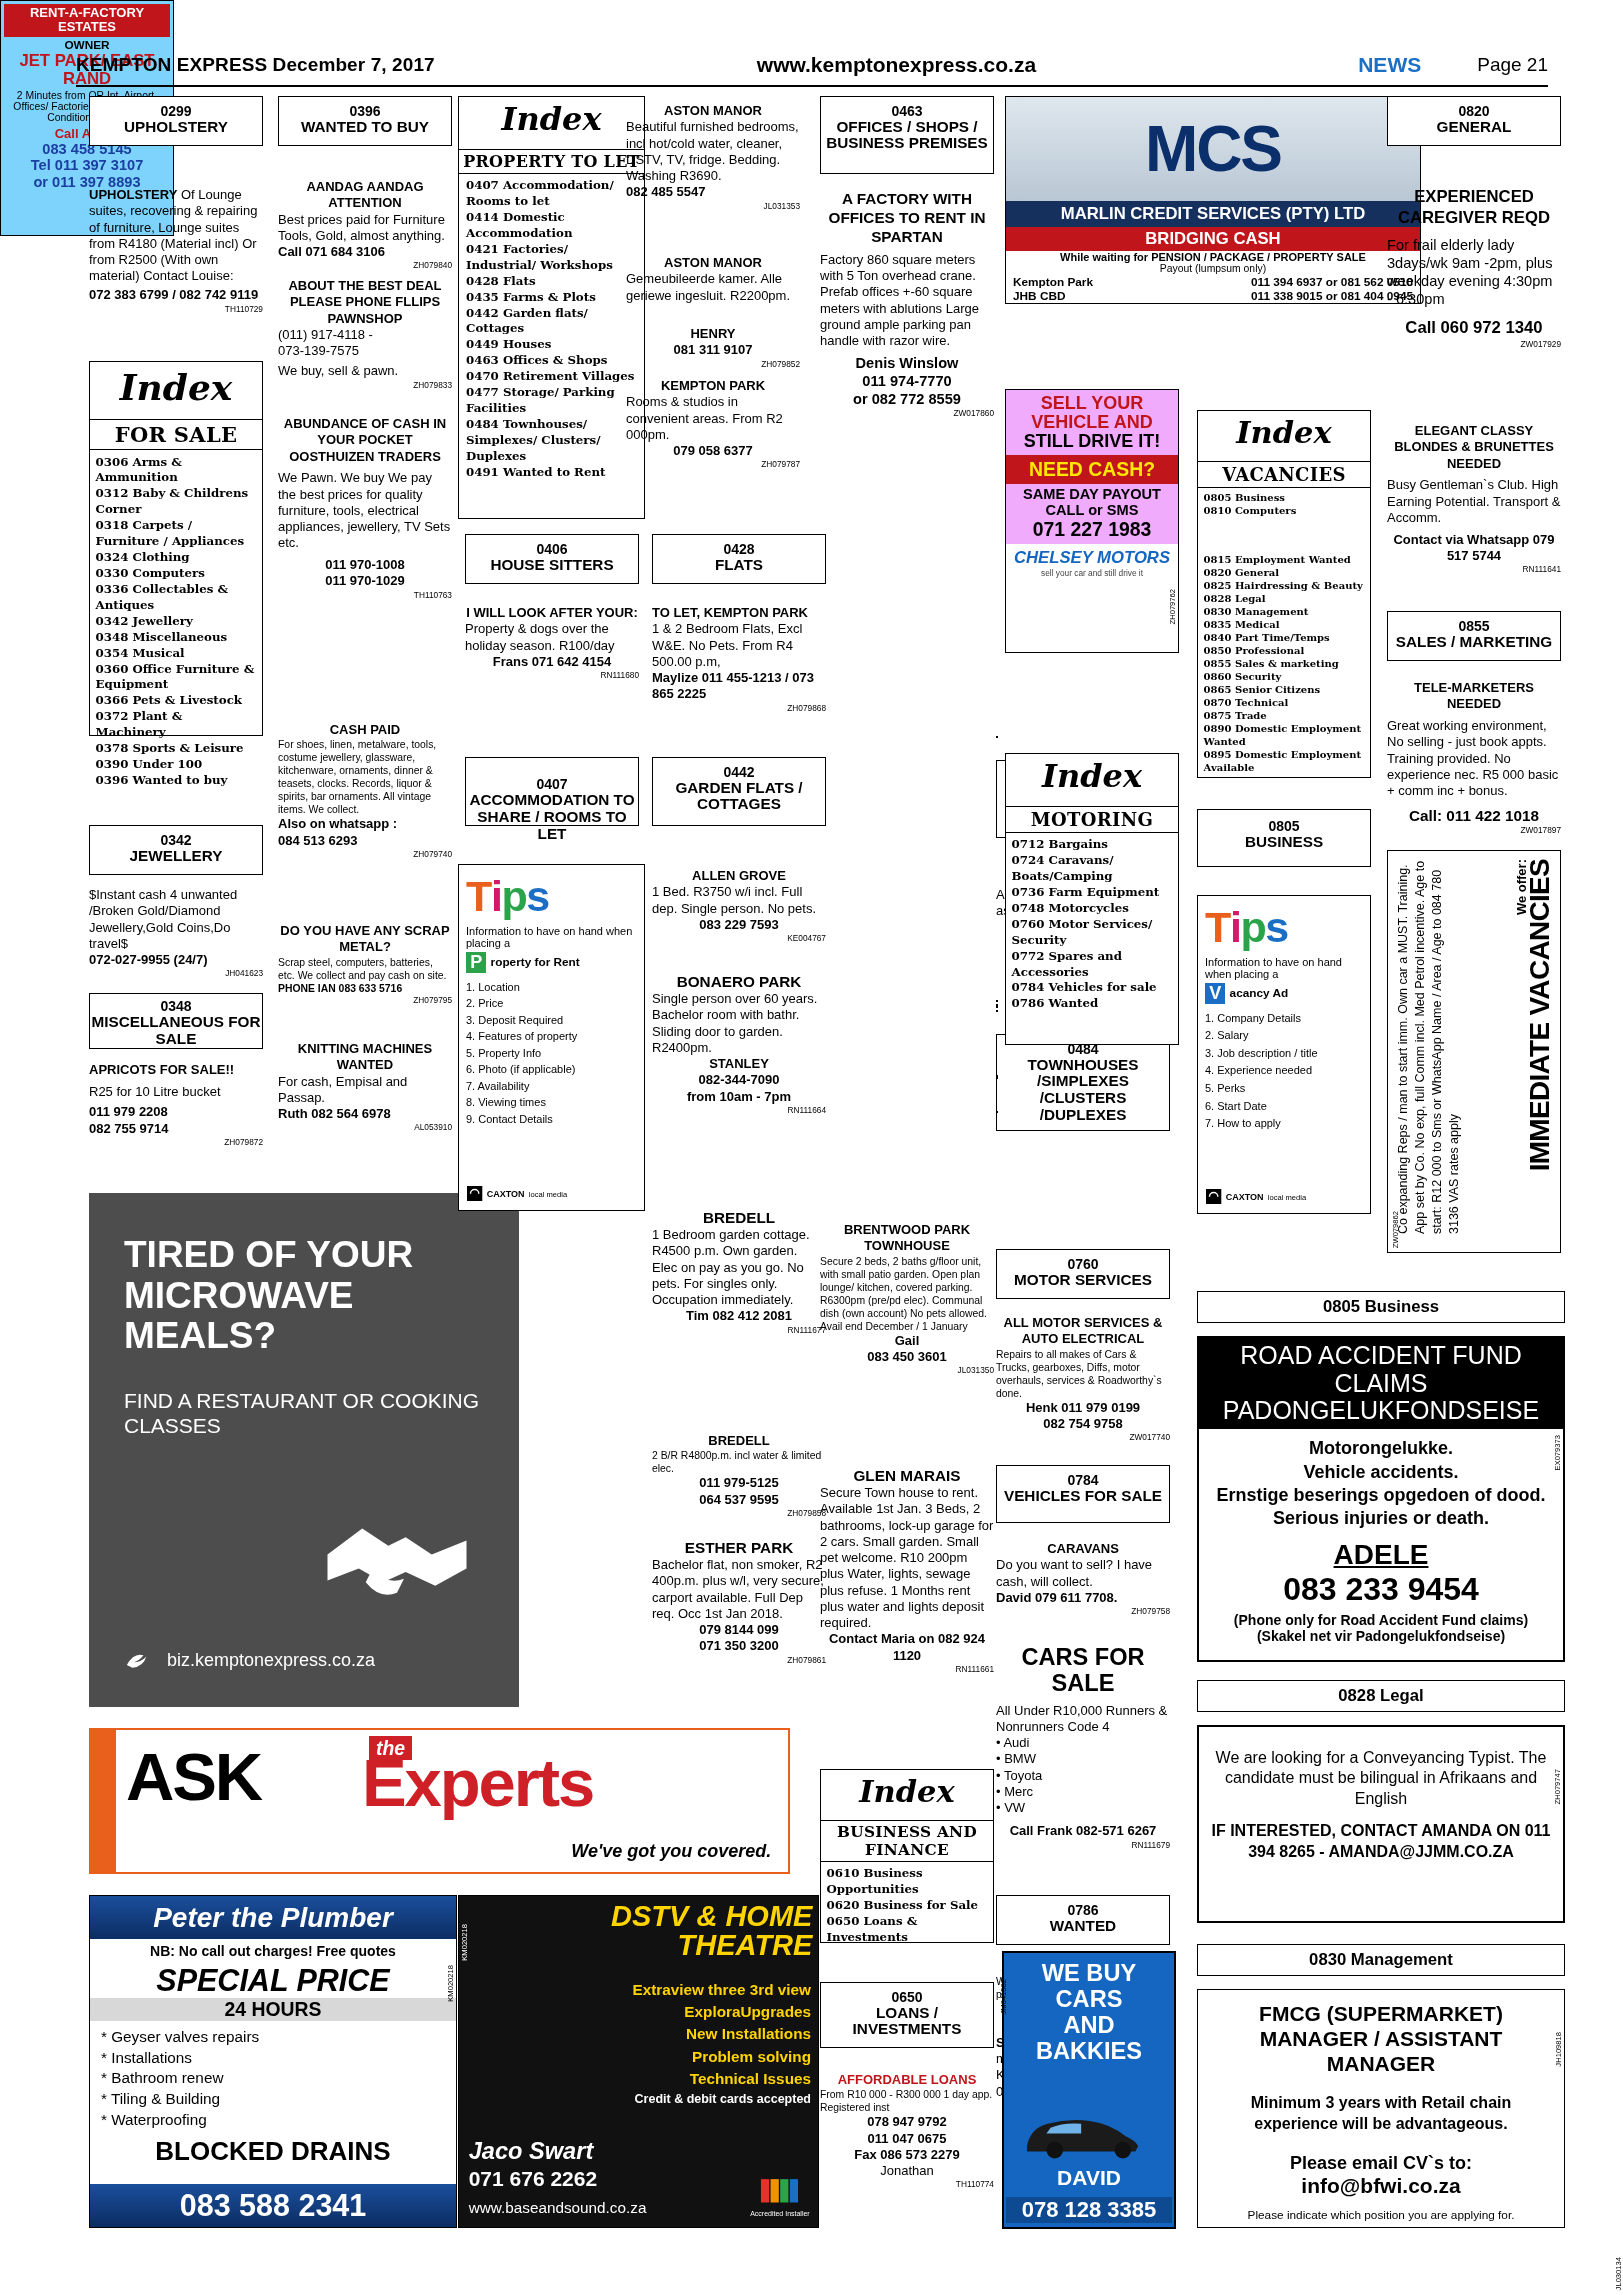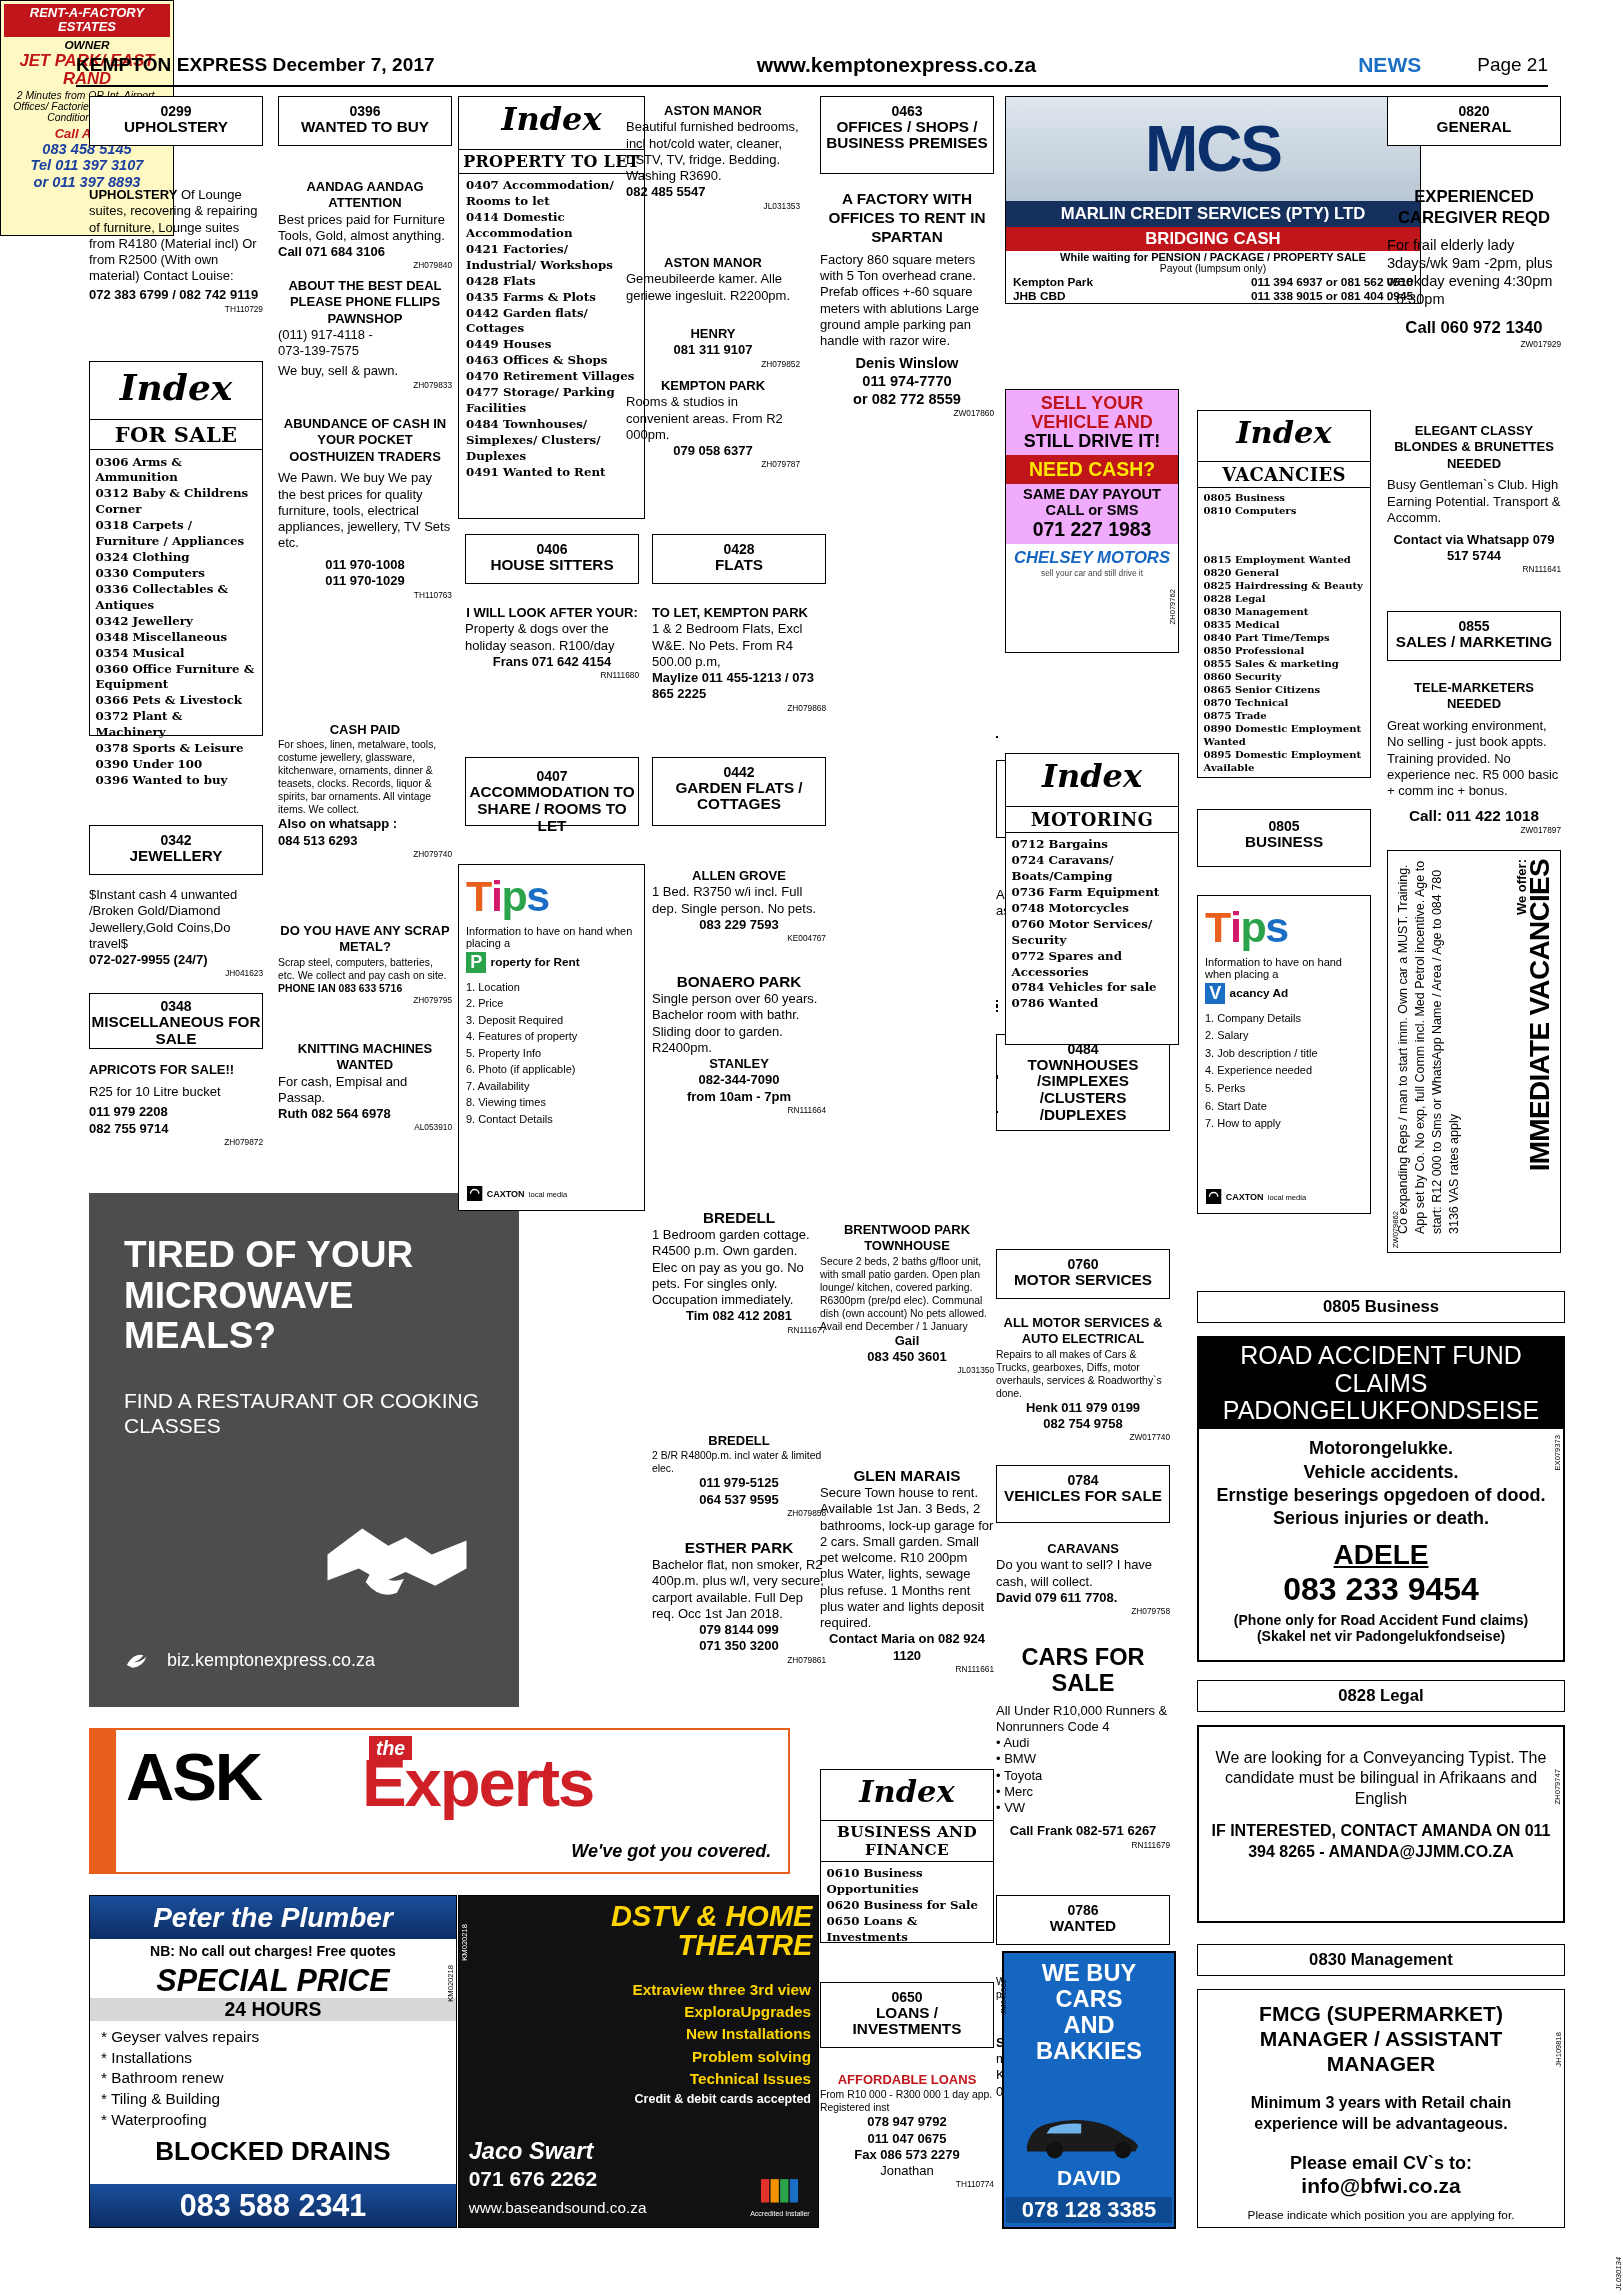--- a/index.html
+++ b/index.html
@@ -95,21 +95,21 @@
   .mcs-logo {
     font-family:"Liberation Sans", sans-serif;
     font-weight: bold;
     font-size: 64px;
     color:#0b2f6b;
     letter-spacing: -2.1px;
     line-height: 1;
   }
   .redband { background:#c0151a; color:#fff; font-weight:bold; text-align:center;}
   .yellowbox { background:#f0abfc; border:1.4px solid #000; text-align:center; font-weight:bold;}
-  .pinkbox { background:#fef9c3; border:1.4px solid #000;font-style:italic; }
+  .pinkbox { background:#7dd3fc; border:1.4px solid #000; }
   .vert {
     writing-mode: vertical-rl;
     transform: rotate(180deg);
   }
   .tipsbox { position:absolute; border:1.4px solid #000; background:#fff;}
   .tips-word { font-size: 43px; font-weight: bold; font-family:"Liberation Sans",sans-serif; letter-spacing:-1.4px;}
   .askexperts {
     position:absolute;
     background:#fff;
     border:2.1px solid #e8601c;
@@ -293,21 +293,21 @@
     <div class="num" style="margin-top:5.6px">0406</div>
     <div class="cat">HOUSE SITTERS</div>
   </div>
   <div class="plain ad" style="left:465px; top:605px; width:174px;">
     <div class="bold ctr">I WILL LOOK AFTER YOUR:</div>
     <div>Property &amp; dogs over the holiday season. R100/day</div>
     <div class="bold ctr">Frans 071 642 4154</div>
     <span class="code">RN111680</span>
   </div>
   <div class="box" style="left:465px; top:757px; width:174px; height:69px;">
-    <div class="num" style="margin-top:10px">0407</div>
+    <div class="num" style="margin-top:18px">0407</div>
     <div class="cat">ACCOMMODATION TO SHARE / ROOMS TO LET</div>
   </div>
 
   <div class="tipsbox" style="left:458px; top:864px; width:187px; height:347px; padding:7px;">
     <div style="display:flex; align-items:flex-start;">
       <span class="tips-word" style="color:#e8601c;">T</span>
       <span class="tips-word" style="color:#d31a6a;">i</span>
       <span class="tips-word" style="color:#2aa34a;">p</span>
       <span class="tips-word" style="color:#1a6fc4;">s</span>
     </div>

